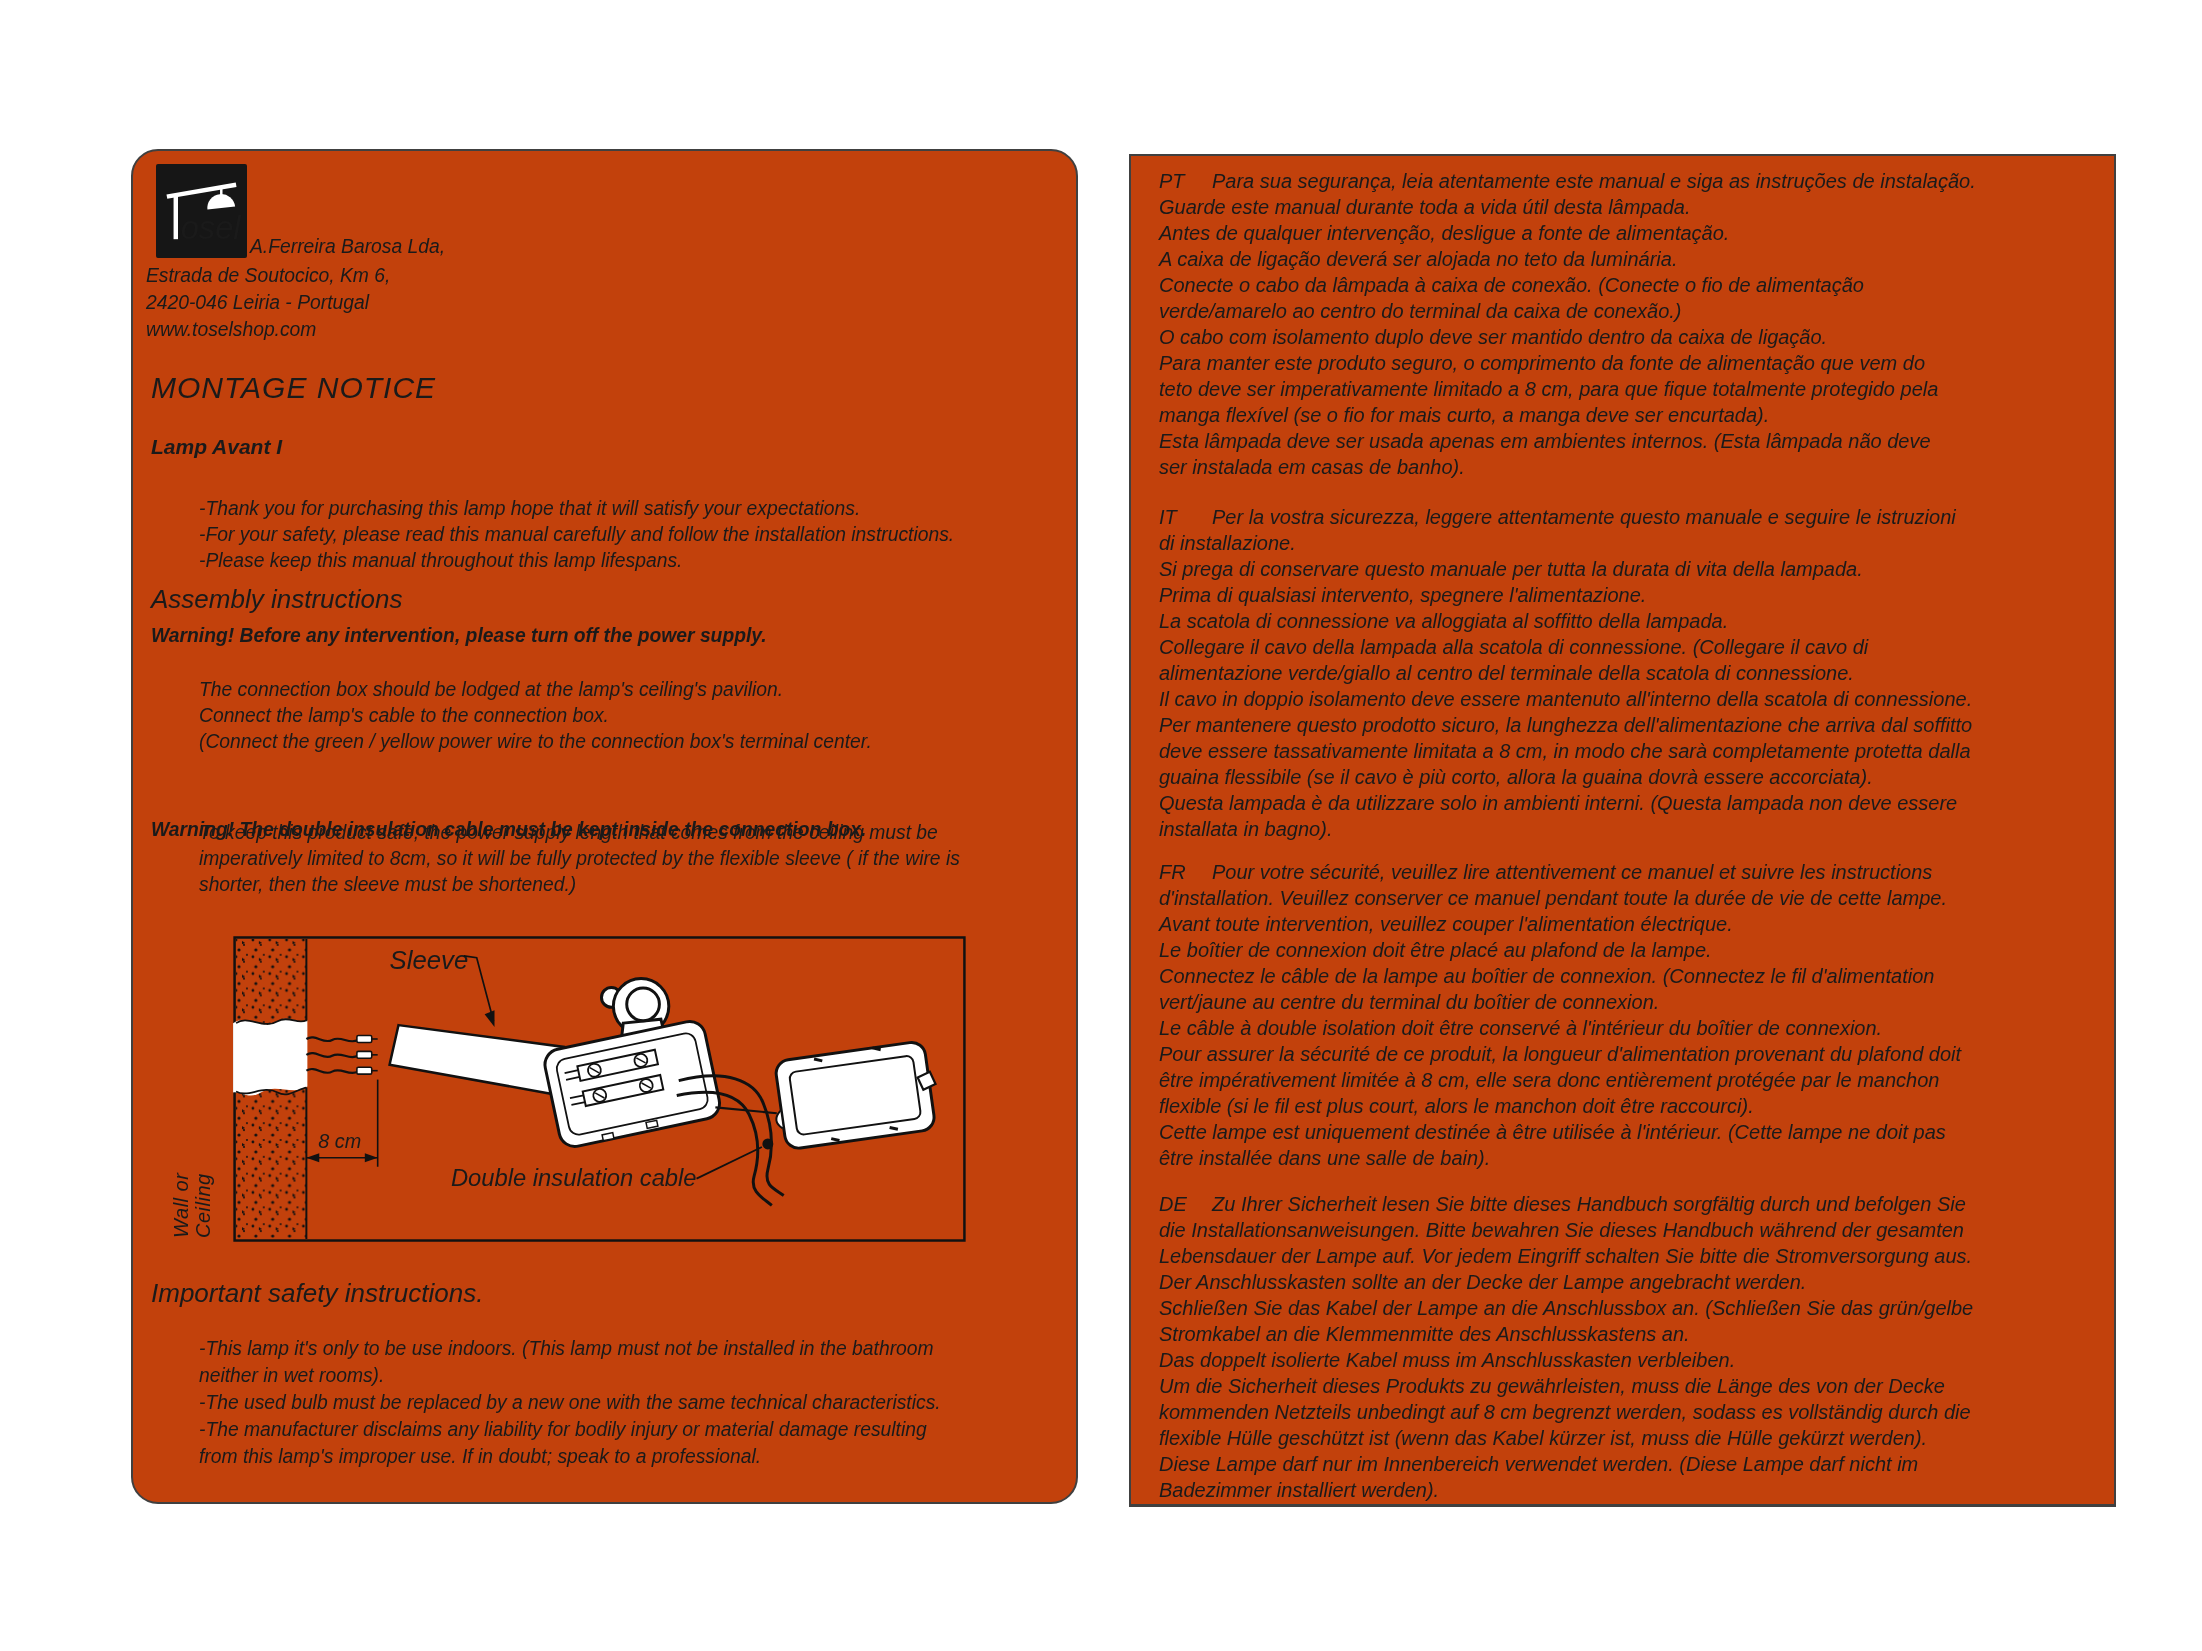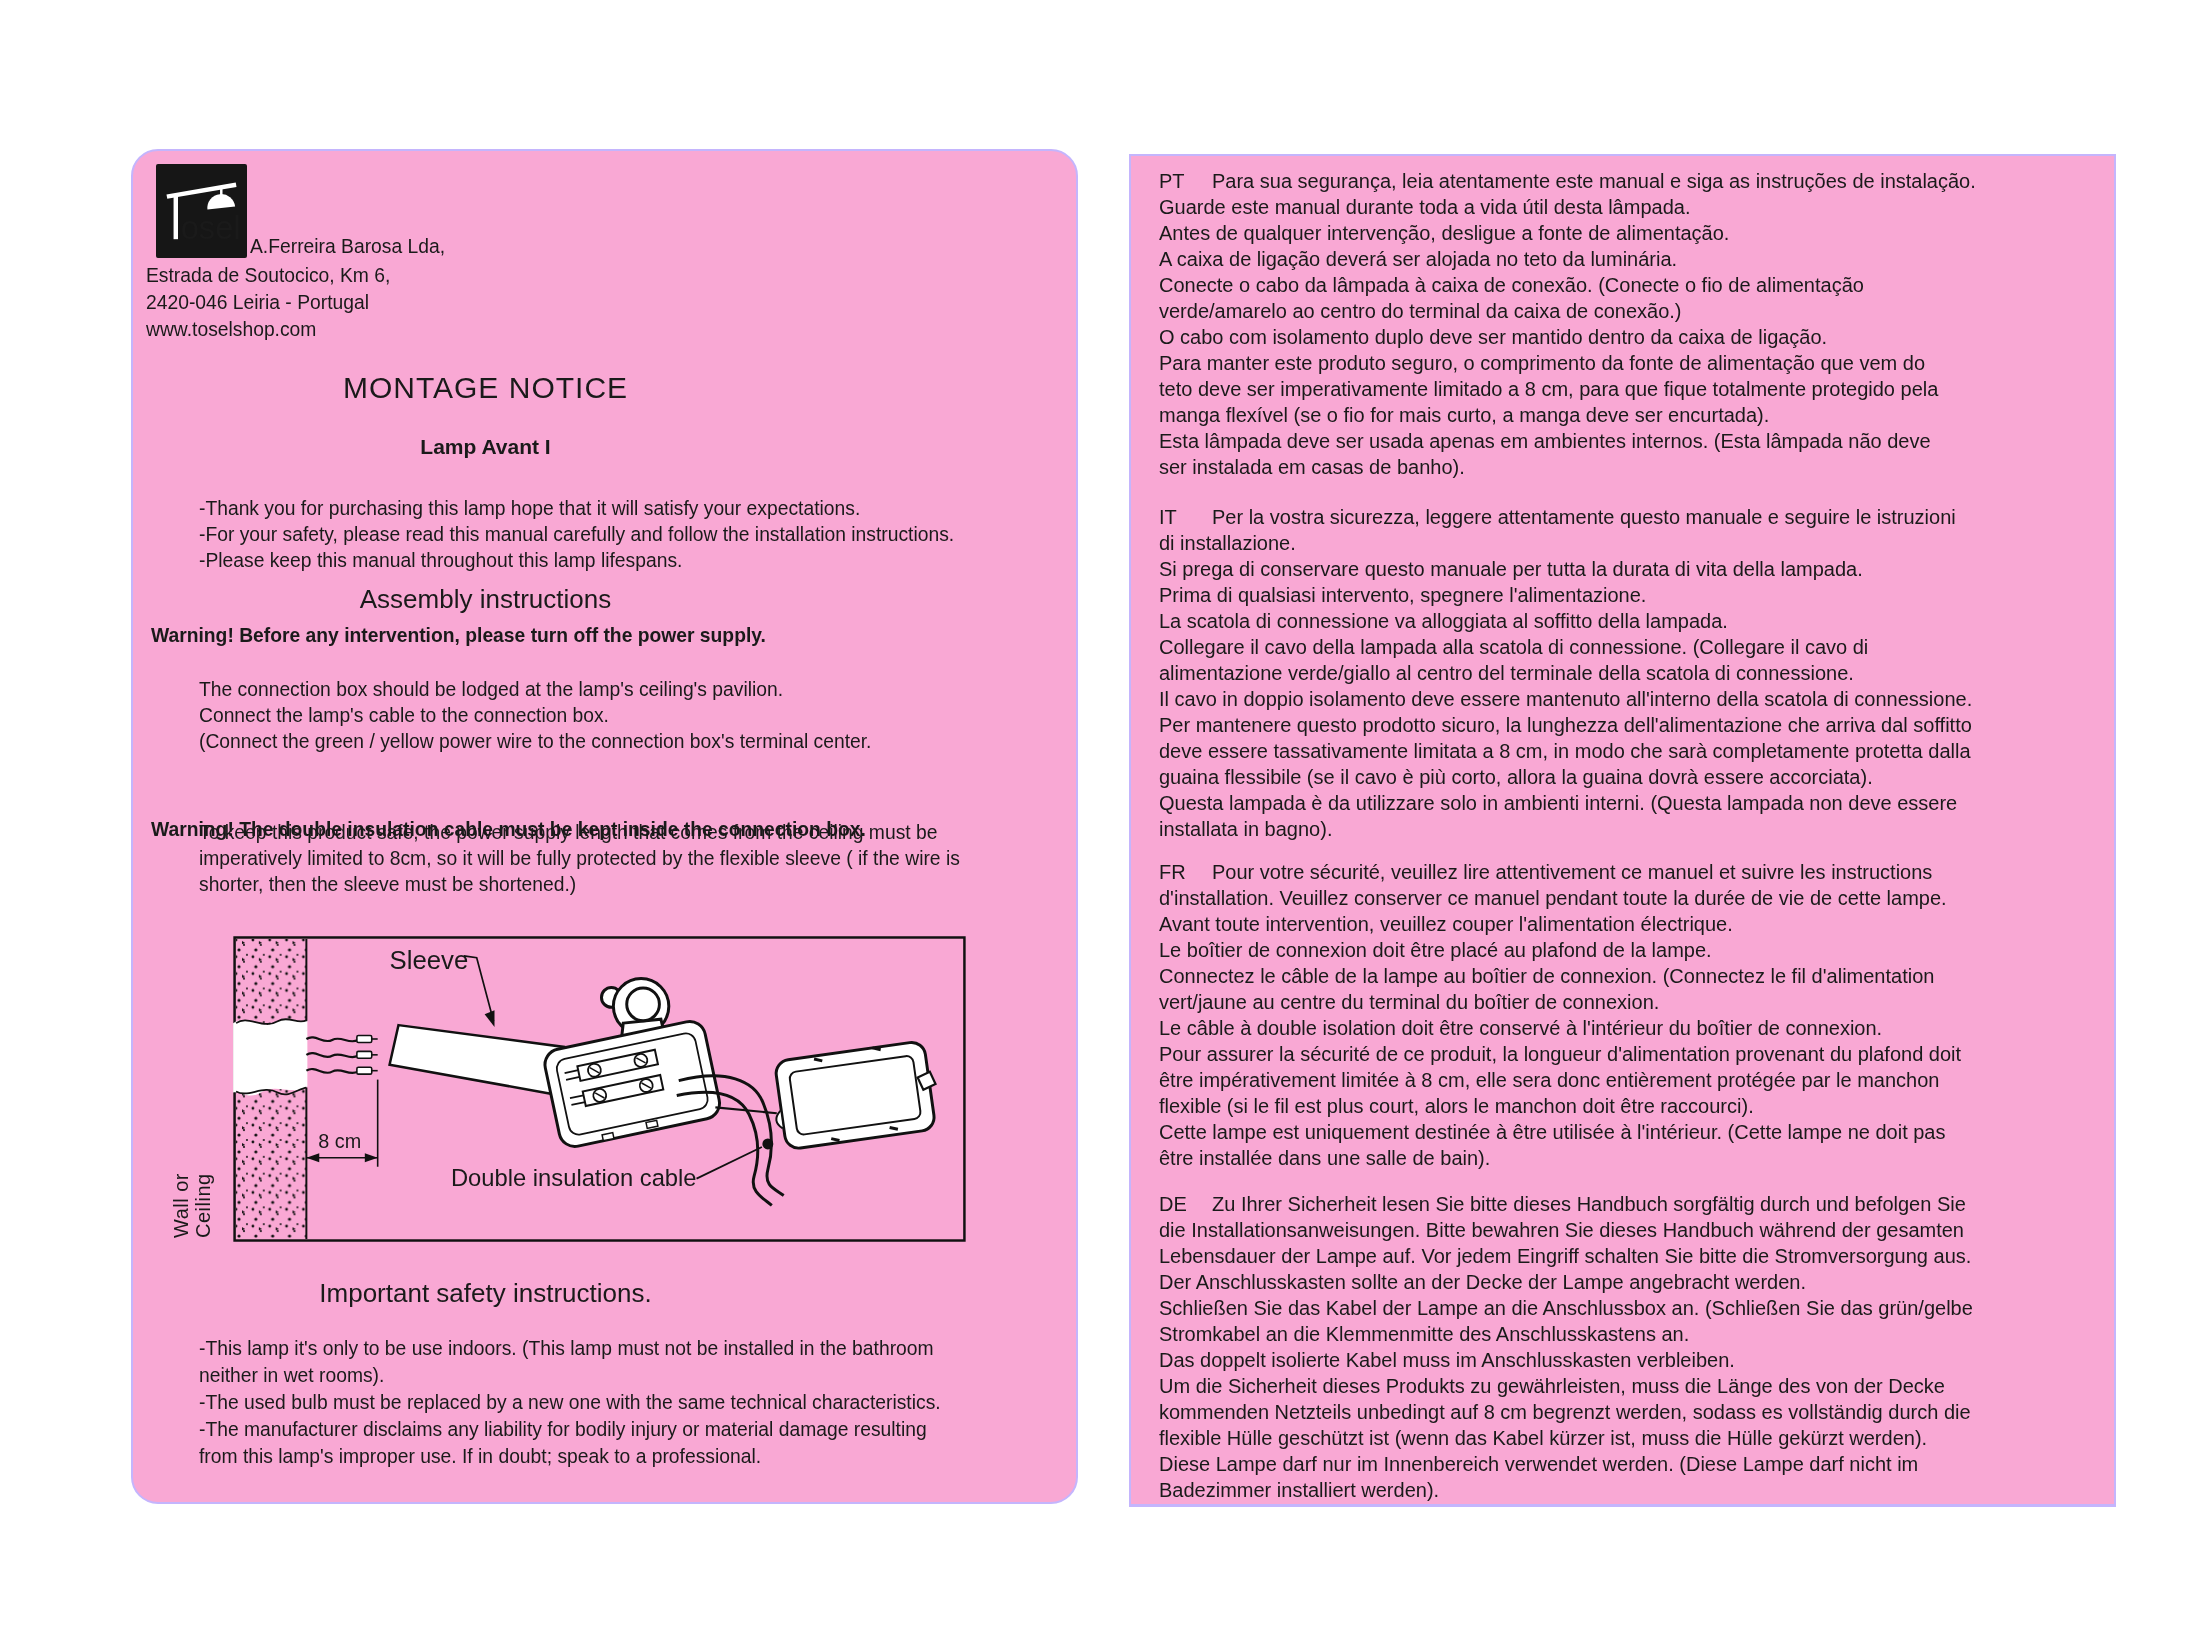--- a/index.html
+++ b/index.html
@@ -1,27 +1,27 @@
 <!DOCTYPE html>
 <html><head>
 <meta charset="utf-8">
 <style>
   html,body{margin:0;padding:0;background:#ffffff;}
   body{width:2203px;height:1651px;position:relative;font-family:"Liberation Sans",sans-serif;color:#1a1a1a;
        -webkit-font-smoothing:antialiased;}
-  .page{position:absolute;background:#f9a8d4;border:2px solid #c4b5fd;}
+  .page{position:absolute;background:#c2410c;border:2px solid #404040;font-style:italic;}
   #page-left{left:131px;top:149px;width:943px;height:1351px;border-radius:27px;}
   #page-right{left:1129px;top:154px;width:983px;height:1348px;border-bottom-width:3px;}
   .abs{position:absolute;}
   .pre{white-space:pre-line;}
   
   .logo{left:23px;top:13px;width:91px;height:94px;}
   .company{left:117px;top:85px;font-size:19.3px;}
   .address{left:13px;top:111px;font-size:19.3px;line-height:27px;}
-  .headwrap{left:18px;width:669px;text-align:center;}
+  .headwrap{left:18px;width:669px;text-align:left;}
   .doc-title{top:220px;font-size:30px;letter-spacing:1px;}
   .doc-subtitle{top:284px;font-size:21px;font-weight:bold;}
   .body-l{left:18px;font-size:19.3px;line-height:26px;width:891px;margin-left:48px;}
   .intro{top:345px;}
   .h2{font-size:26px;}
   .assembly-h{top:433px;}
   .warn{left:18px;font-size:19.3px;font-weight:bold;width:891px;}
   .warn1{top:474px;}
   .steps{top:526px;}
   .warn2{top:620px;margin-top:48px;}

